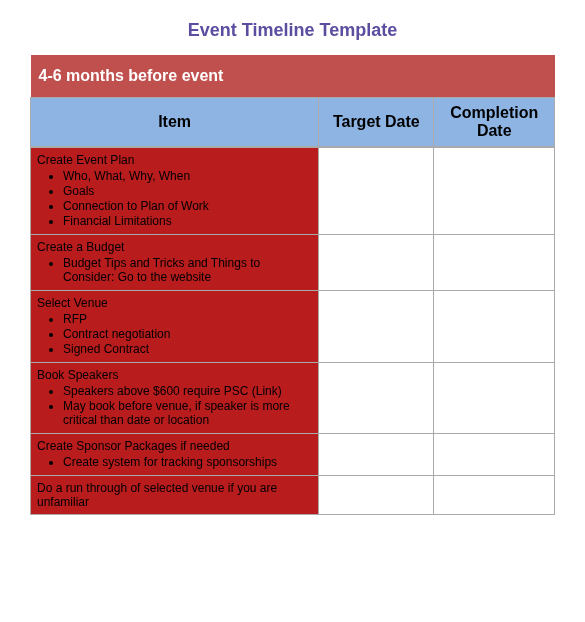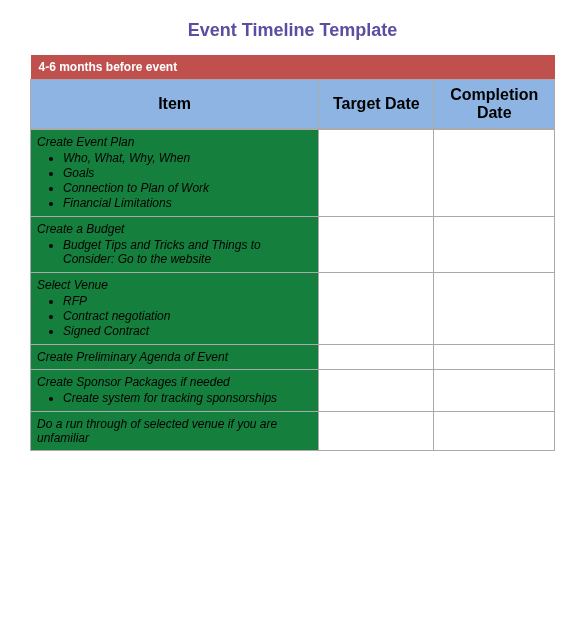--- a/index.html
+++ b/index.html
@@ -20,22 +20,22 @@
       margin-bottom: 14px;
     }
     .timeline-table {
       width: 100%;
       border-collapse: collapse;
     }
     .section-header td {
       background-color: #c0504d;
       color: #fff;
       font-weight: bold;
-      padding: 5px 8px;
-      font-size: 12px;
+      padding: 12px 8px;
+      font-size: 16px;
     }
     .col-header td {
       background-color: #8db4e2;
       font-weight: bold;
       text-align: center;
       padding: 6px 4px;
       border: 1px solid #aaa;
       font-size: 16px;
     }
     .col-item {
@@ -47,22 +47,21 @@
     .col-completion {
       width: 23%;
     }
     .data-row td {
       border: 1px solid #aaa;
       vertical-align: top;
       padding: 5px 6px;
       background-color: #dce6f1;
     }
     .data-row td.item-cell {
-      background-color: #15803d;
-      font-style: italic;
+      background-color: #b91c1c;
     }
     .data-row td.empty-cell {
       background-color: #fff;
     }
     .item-cell ul {
       margin-left: 26px;
       margin-top: 2px;
     }
     .item-cell ul li {
       margin-bottom: 1px;
@@ -123,21 +122,24 @@
       <tr class="data-row">
         <td class="item-cell"><span class="item-title">Select Venue</span><ul>
             <li>RFP</li>
             <li>Contract negotiation</li>
             <li>Signed Contract</li>
           </ul></td>
         <td class="empty-cell"></td>
         <td class="empty-cell"></td>
       </tr>
       <tr class="data-row">
-        <td class="item-cell"><span class="item-title">Create Preliminary Agenda of Event</span></td>
+        <td class="item-cell"><span class="item-title">Book Speakers</span><ul>
+            <li>Speakers above $600 require PSC (Link)</li>
+            <li>May book before venue, if speaker is more critical than date or location</li>
+          </ul></td>
         <td class="empty-cell"></td>
         <td class="empty-cell"></td>
       </tr>
       <tr class="data-row">
         <td class="item-cell"><span class="item-title">Create Sponsor Packages if needed</span><ul>
             <li>Create system for tracking sponsorships</li>
           </ul></td>
         <td class="empty-cell"></td>
         <td class="empty-cell"></td>
       </tr>

